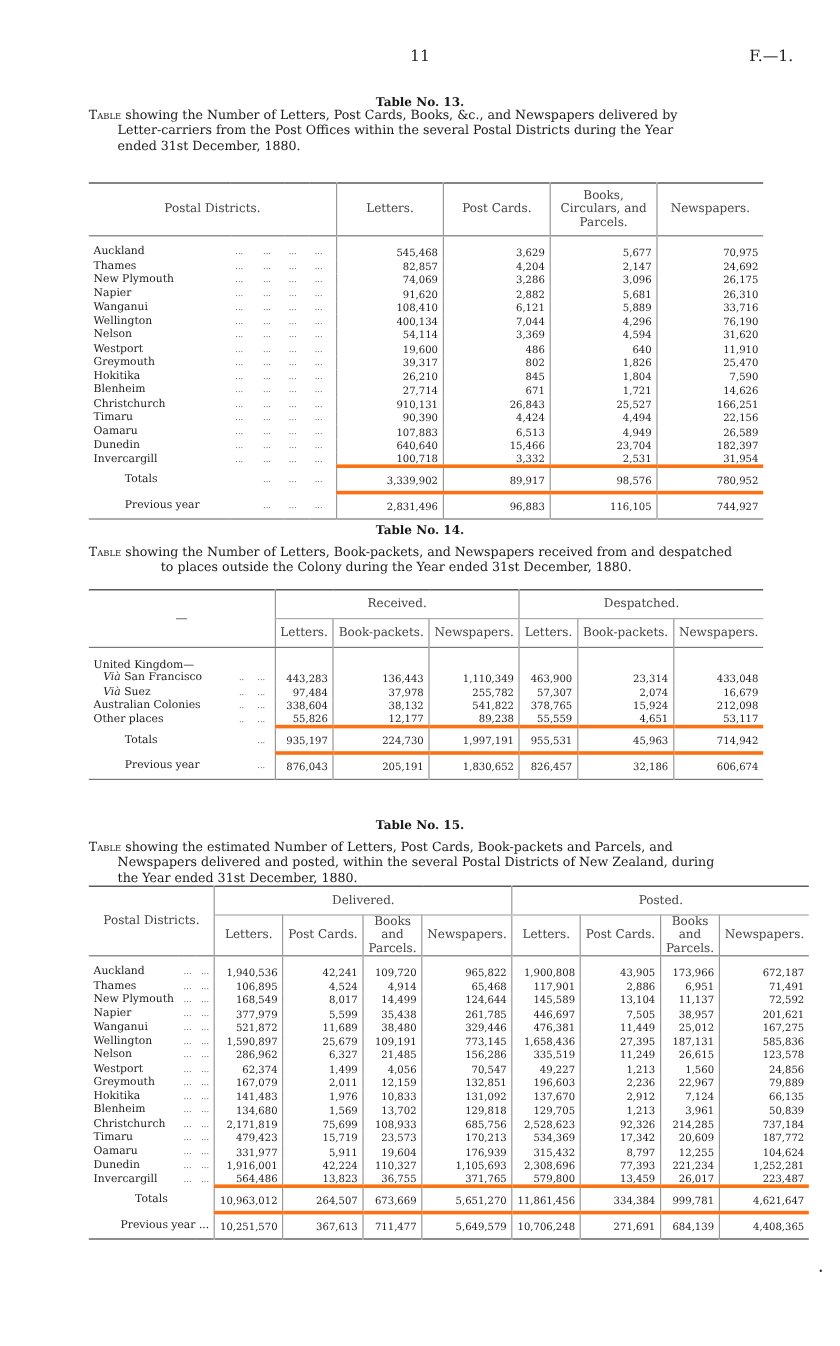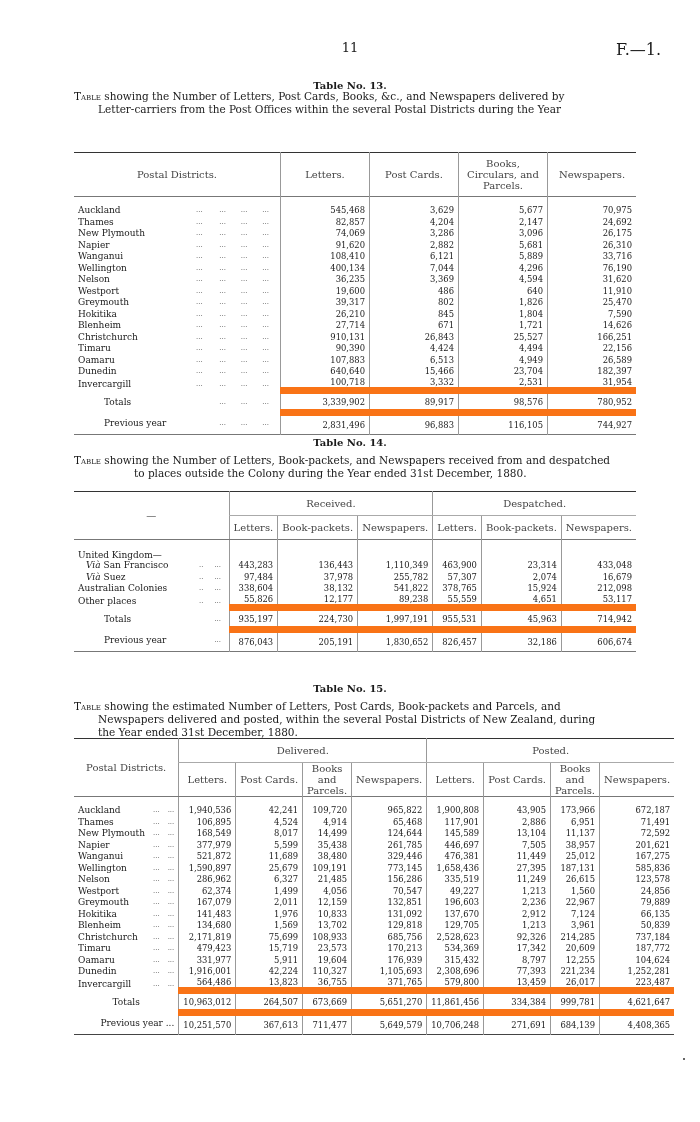--- a/index.html
+++ b/index.html
@@ -1,49 +1,50 @@
 <!DOCTYPE html>
 <html><head>
 <meta charset="utf-8">
 <style>
   html, body { margin:0; padding:0; background:#ffffff; }
   body { width:700px; height:1122px; position:relative; font-family:"DejaVu Serif", serif; color:#1a1a1a; overflow:hidden; }
   .page { position:absolute; left:0; top:0; width:700px; height:1122px;padding-left:13px; }
   .pageno { position:absolute; top:40px; left:0; width:700px; text-align:center; font-size:13px; }
-  .pageref { position:absolute; top:40px; right:52px; font-size:16px; }
+  .pageref { position:absolute; top:40px; right:52px; font-size:13px; }
   .tno { position:absolute; left:0; width:700px; text-align:center; font-size:10px; font-weight:bold; }
   .caption { position:absolute; left:74px; width:580px; font-size:10.5px; line-height:13px; text-align:justify; }
   .caption .sc { font-variant:small-caps; }
   .caption .l2 { padding-left:24px; display:block; }
   table { position:absolute; border-collapse:collapse; font-size:8.4px; }
   td, th { padding:0 4px; white-space:nowrap; }
   th { font-weight:normal; font-size:10px; color:#444; text-align:center; }
   .num { text-align:right; font-family:"DejaVu Serif", serif; }
   .vl { border-left:1px solid #999; }
   .top { border-top:1.5px solid #333; }
   .bot { border-bottom:1px solid #777; }
   .name { text-align:left; font-size:9px; }
   .dots { color:#555; font-size:7px; text-align:left; }
   .it { font-style:italic; }
-  .tot td.num { border-top:7px solid #f97316; }
+  .tot td.num { border-top:3px solid #f97316; }
   .mark { position:absolute; width:2px; height:2px; background:#333; border-radius:1px; }
 </style>
 </head>
 <body>
 
 <div class="page">
 
   <div class="pageno">11</div>
   <div class="pageref">F.—1.</div>
 
   <div class="tno" style="top:80px;">Table No. 13.</div>
   <div class="caption" style="top:90px;">
     <span class="sc">Table</span>
     <span>showing the Number of Letters, Post Cards, Books, &amp;c., and Newspapers delivered by</span>
     <span class="l2">Letter-carriers from the Post Offices within the several Postal Districts during the Year</span>
+    <span class="l2">ended 31st December, 1880.</span>
   </div>
 
   <table id="t13" style="left:74px; top:152px; width:562px;">
     <thead>
       <tr class="top bot" style="height:44px;">
         <th colspan="5" style="width:212px;">Postal Districts.</th>
         <th class="vl" style="width:80px;">Letters.</th>
         <th class="vl" style="width:80px;">Post Cards.</th>
         <th class="vl" style="width:80px; white-space:normal;">Books, Circulars, and Parcels.</th>
         <th class="vl" style="width:80px;">Newspapers.</th>
@@ -122,21 +123,21 @@
           <td class="num vl">7,044</td>
           <td class="num vl">4,296</td>
           <td class="num vl">76,190</td>
         </tr>
         <tr style="height: 11.5px;">
           <td class="name">Nelson</td>
           <td class="dots">...</td>
           <td class="dots">...</td>
           <td class="dots">...</td>
           <td class="dots">...</td>
-          <td class="num vl">36,235</td>
+          <td class="num vl">54,114</td>
           <td class="num vl">3,369</td>
           <td class="num vl">4,594</td>
           <td class="num vl">31,620</td>
         </tr>
         <tr style="height: 11.5px;">
           <td class="name">Westport</td>
           <td class="dots">...</td>
           <td class="dots">...</td>
           <td class="dots">...</td>
           <td class="dots">...</td>

